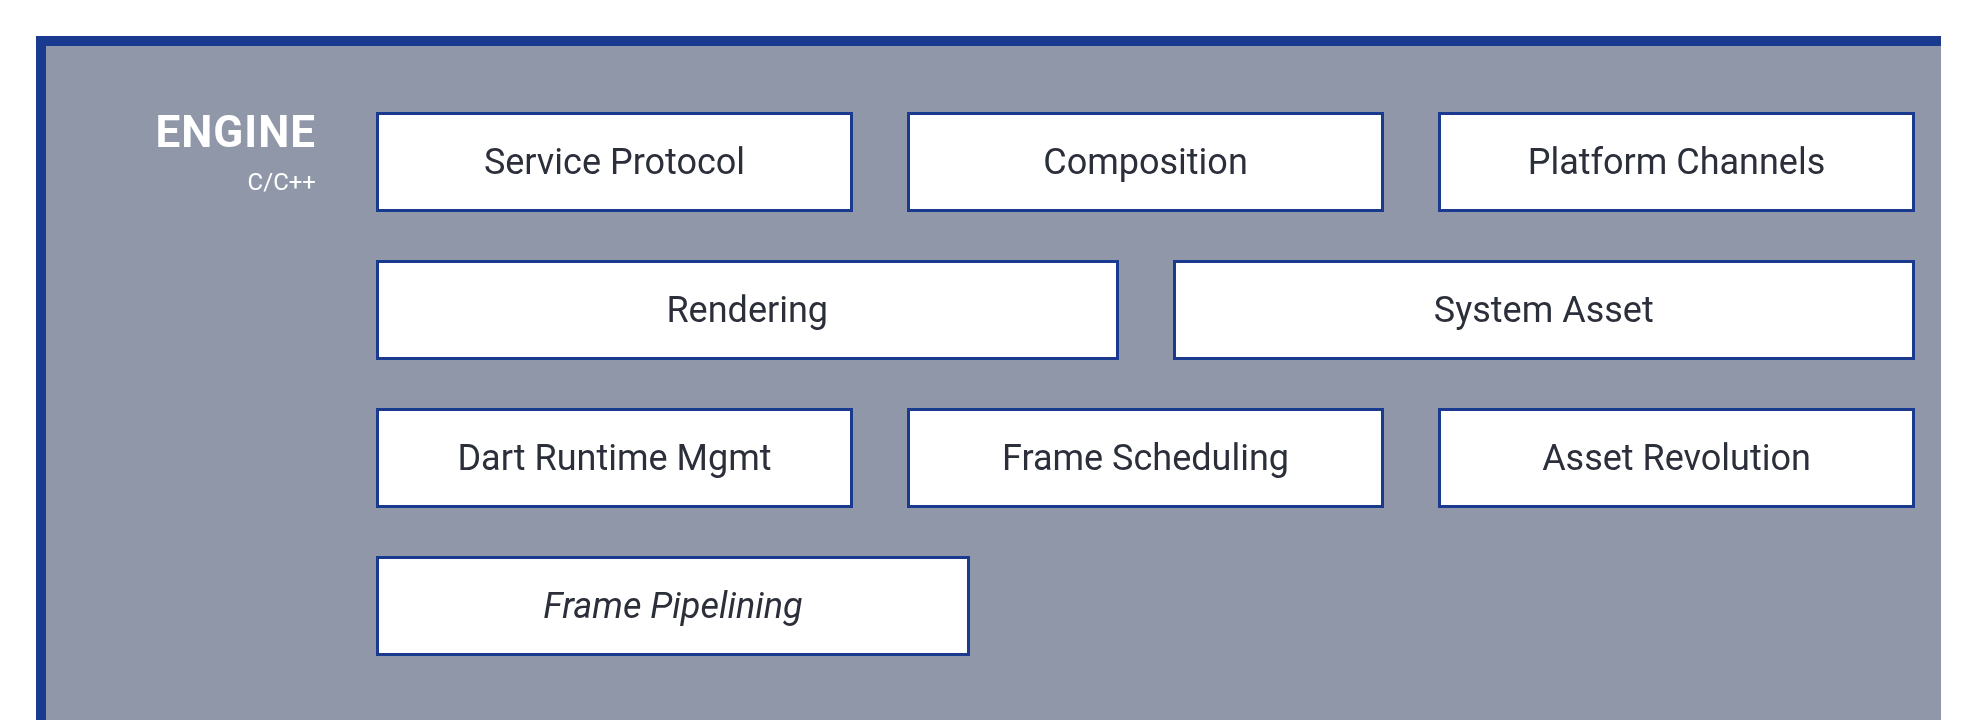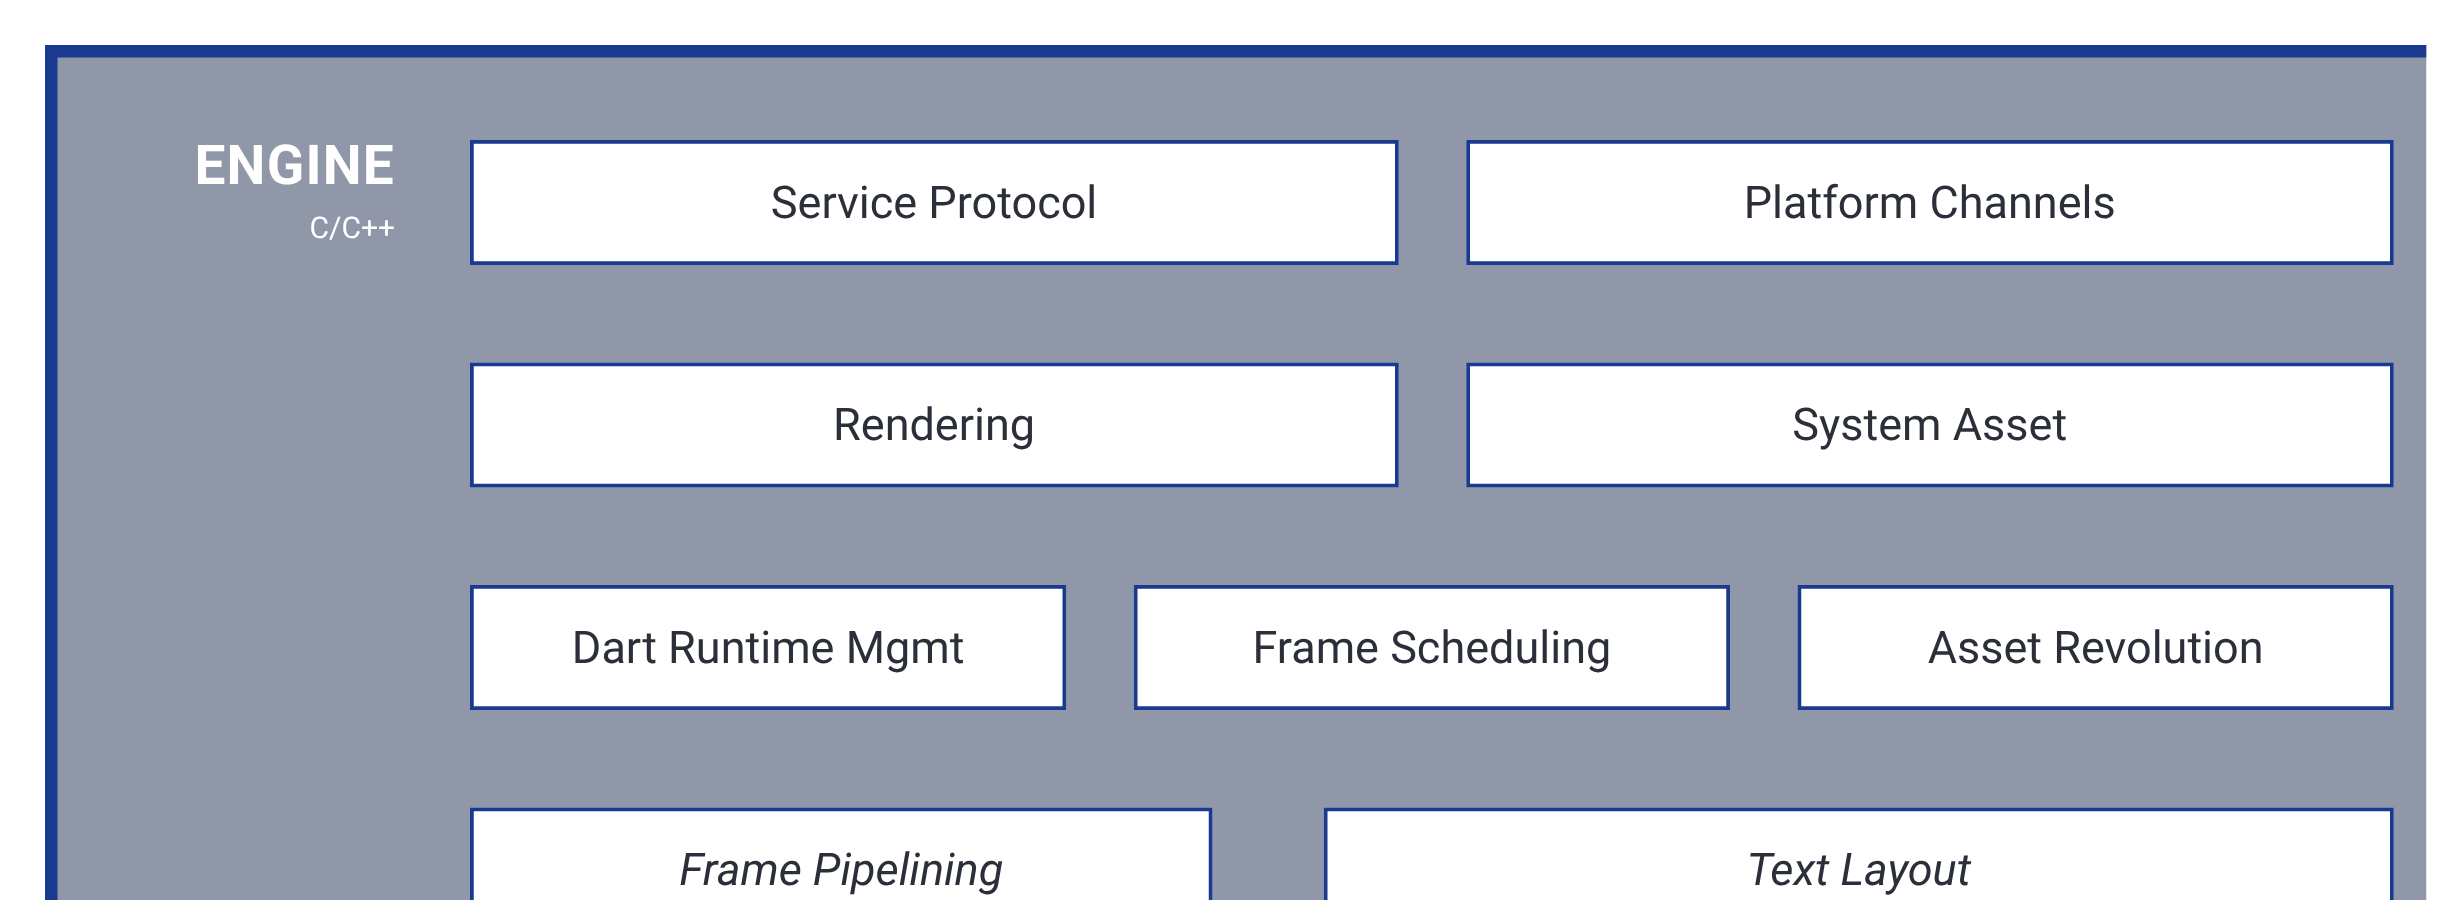--- a/index.html
+++ b/index.html
@@ -35,21 +35,20 @@
     .section-subtitle {
       color: #ffffff;
       font-size: 24px;
       font-weight: 400;
       margin-top: 6px;
     }
     .grid-area {
       flex: 1;
       display: flex;
       flex-direction: column;
-      gap: 30px;
     }
     .row {
       display: flex;
       gap: 30px;
     }
     .box {
       background: #ffffff;
       border: 3px solid #1a3a8f;
       height: 100px;
       display: flex;
@@ -78,29 +77,29 @@
 <body>
 
 <div class="container">
   <div class="sidebar">
     <div class="section-title">ENGINE</div>
     <div class="section-subtitle">C/C++</div>
   </div>
   <div class="grid-area">
     <div class="row">
       <div class="box box-third">Service Protocol</div>
+      <div class="box box-third">Composition</div>
       <div class="box box-third">Platform Channels</div>
     </div>
     <div class="row">
       <div class="box box-third">Rendering</div>
       <div class="box box-third">System Asset</div>
     </div>
     <div class="row">
       <div class="box box-third">Dart Runtime Mgmt</div>
       <div class="box box-third">Frame Scheduling</div>
       <div class="box box-third">Asset Revolution</div>
     </div>
     <div class="row-last">
       <div class="box">Frame Pipelining</div>
-      <div class="box">Text Layout</div>
     </div>
   </div>
 </div>
 
 </body></html>

